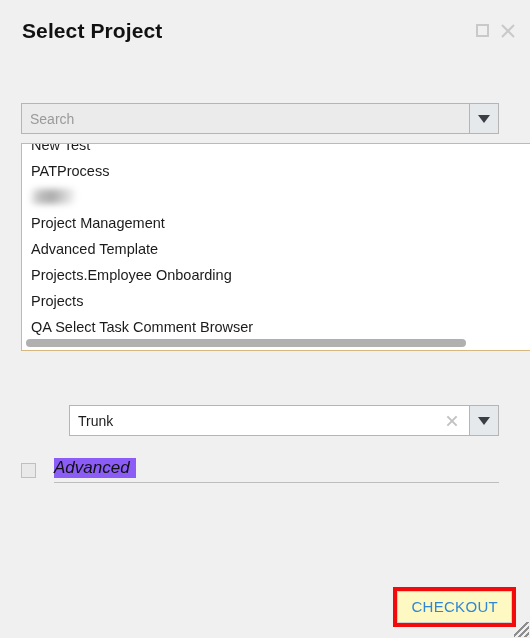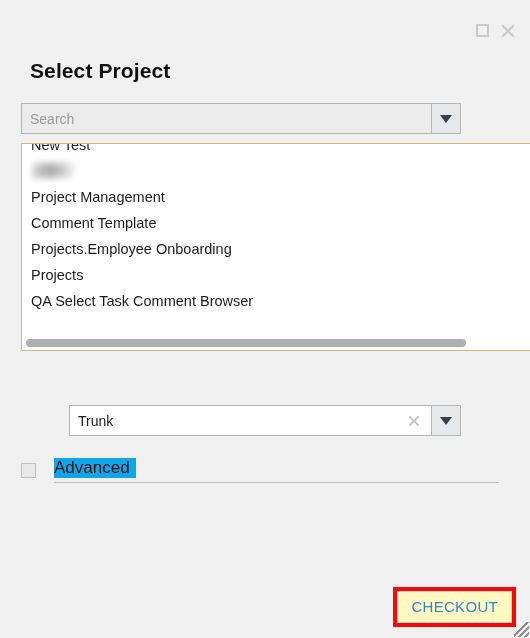--- a/index.html
+++ b/index.html
@@ -15,26 +15,25 @@
     background: #f0f0f0;
   }
 
   
   .titlebar {
     position: absolute;
     left: 0; top: 0; width: 530px; height: 62px;
   }
   .title-text {
     position: absolute;
-    left: 30px; top: 19px;
+    left: 22px; top: 19px;
     font-size: 21px;
     font-weight: bold;
     color: #111111;
     letter-spacing: 0.1px;
-    margin-top: 40px;
   }
   .win-btns {
     position: absolute;
     right: 14px; top: 22px;
     display: flex;
     align-items: center;
     gap: 10px;
   }
   .btn-maximize {
     width: 13px; height: 13px;
@@ -81,21 +80,21 @@
     background: #bdbdbd;
     z-index: 1;
   }
   #project-head { top: 72px; }
   #branch-head  { top: 374px; }
 
   
   .combo {
     position: absolute;
     left: 21px;
-    width: 440px;
+    width: 478px;
     height: 31px;
     display: flex;
   }
   .combo .field {
     flex: 1;
     height: 31px;
     border: 1px solid #b5b5b5;
     border-right: none;
     display: flex;
     align-items: center;
@@ -227,23 +226,24 @@
     width: 15px; height: 15px;
     background: #e9e9e9;
     border: 1px solid #bfbfbf;
     cursor: pointer;
   }
   .adv-label {
     position: absolute;
     left: 33px; top: 0;
     font-size: 17px;
     color: #111111;
-    background: #0ea5e9;
+    background: #8b5cf6;
     padding-right: 6px;
     z-index: 2;
+    font-style: italic;
   }
   .adv-rule {
     position: absolute;
     left: 33px; right: 0; top: 24px;
     height: 1px;
     background: #bdbdbd;
     z-index: 1;
   }
 
   
@@ -296,23 +296,24 @@
       <span class="txt">Search</span>
     </div>
     <div class="arrow-btn">
       <span class="tri-down"></span>
     </div>
   </div>
 
   <div class="listbox">
     <div class="list-inner" id="project-list">
         <div class="list-item"><span class="txt">New Test</span></div>
+        <div class="list-item"><span class="txt">PATProcess</span></div>
         <div class="list-item redacted"><span class="txt"></span></div>
         <div class="list-item"><span class="txt">Project Management</span></div>
-        <div class="list-item"><span class="txt">Comment Template</span></div>
+        <div class="list-item"><span class="txt">Advanced Template</span></div>
         <div class="list-item"><span class="txt">Projects.Employee Onboarding</span></div>
         <div class="list-item"><span class="txt">Projects</span></div>
         <div class="list-item"><span class="txt">QA Select Task Comment Browser</span></div>
       </div>
     <div class="vscroll-track">
       <div class="vscroll-thumb"></div>
     </div>
     <div class="hscroll-track">
       <div class="hscroll-thumb"></div>
     </div>

